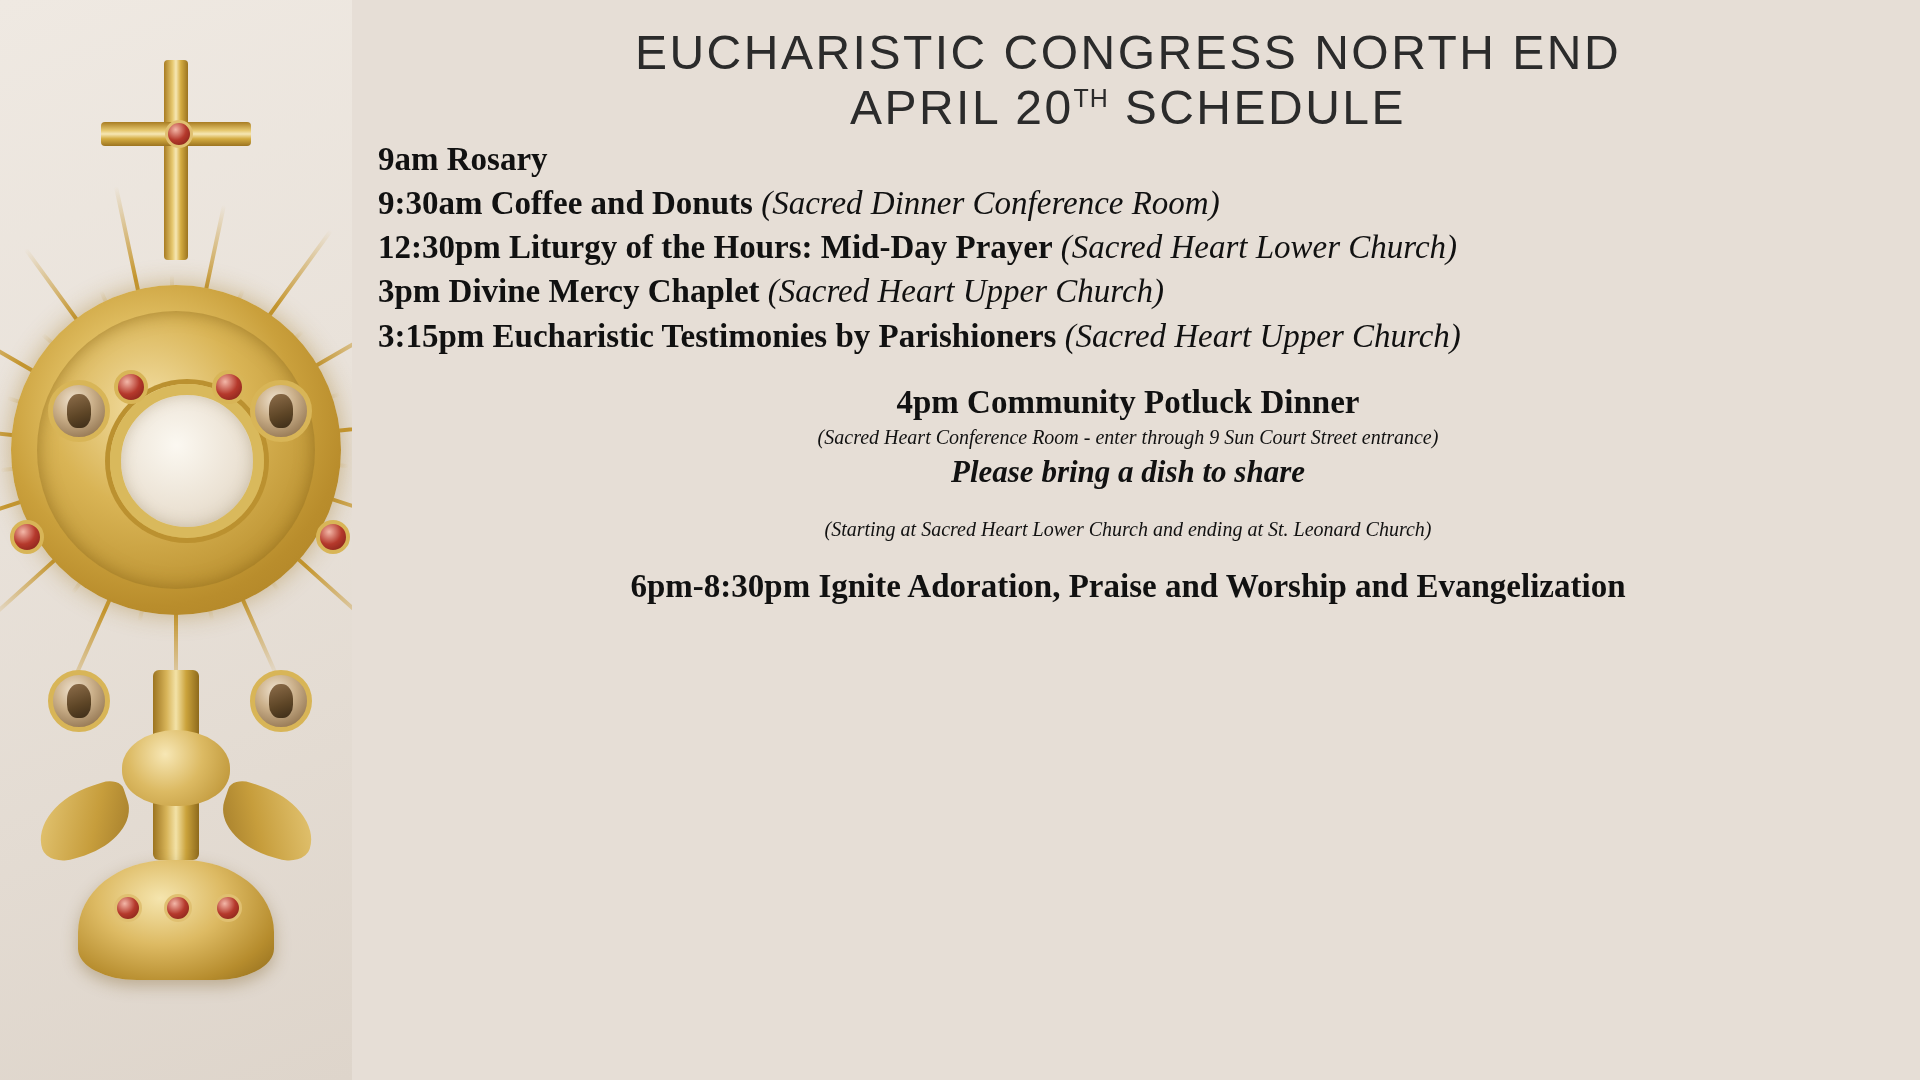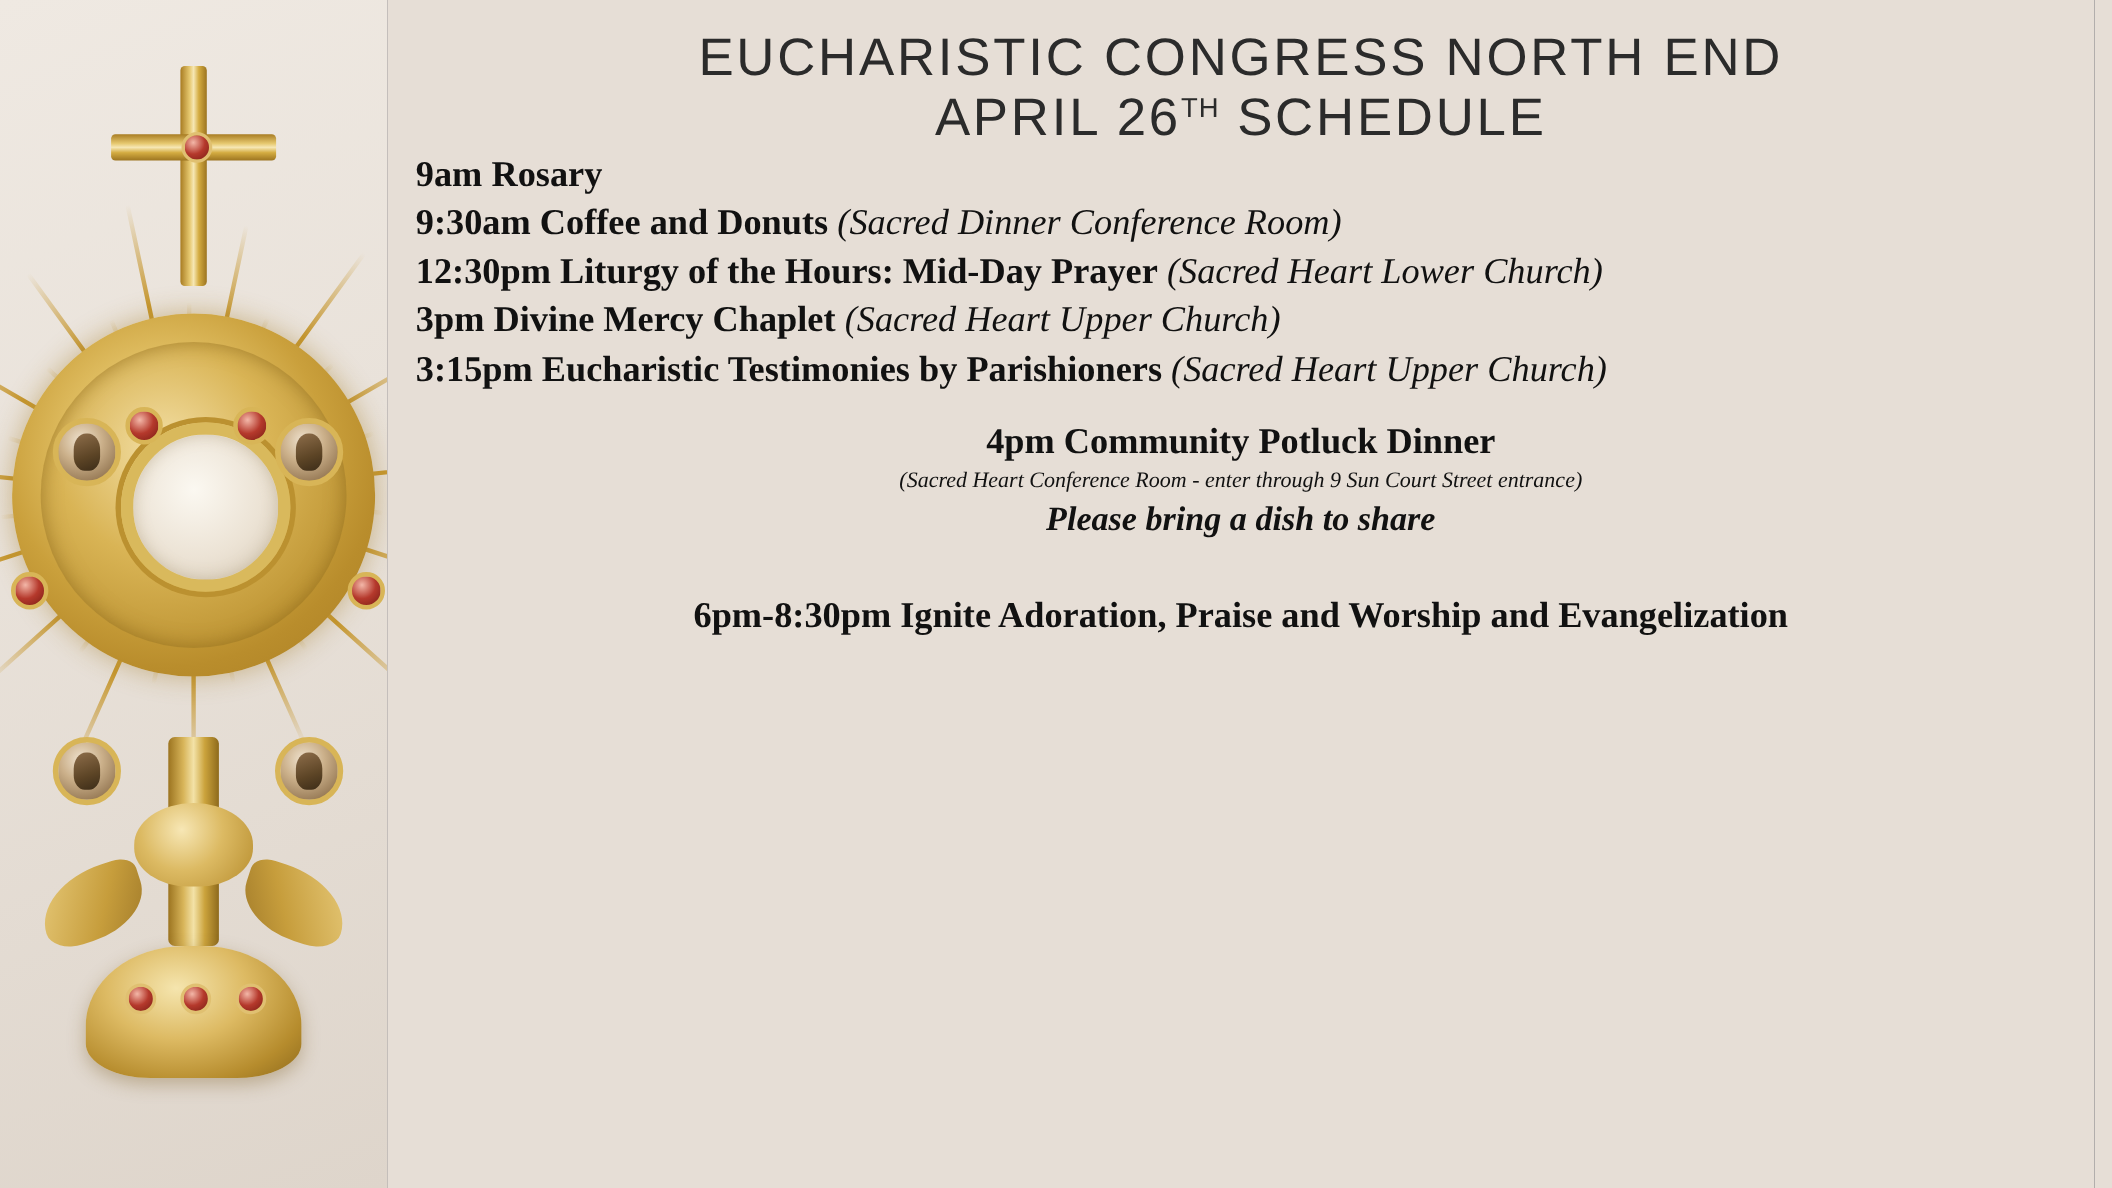--- a/index.html
+++ b/index.html
@@ -11,21 +11,21 @@
     height: 1080px;
     overflow: hidden;
     background: #e6ded6;
     font-family: "Liberation Serif", serif;
   }
   .poster {
     position: relative;
     width: 1904px;
     height: 1080px;
     display: flex;
-    background: #0f172a;
+    background: #0ea5e9;
   }
 
   
   .image-panel {
     position: relative;
     width: 352px;
     height: 1080px;
     flex: 0 0 352px;
     overflow: hidden;
     background: linear-gradient(160deg, #efe9e2 0%, #e9e2da 40%, #ded5cb 100%);
@@ -371,21 +371,21 @@
         <div class="h"></div>
         <div class="c-gem"></div>
       </div>
     </div>
   </div>
 
   <div class="content">
 
     <div class="title">
       <span class="line1">EUCHARISTIC CONGRESS NORTH END</span>
-      <span class="line2"><span>APRIL 26</span><sup>TH</sup><span> SCHEDULE</span></span>
+      <span class="line2"><span>APRIL 20</span><sup>TH</sup><span> SCHEDULE</span></span>
     </div>
 
     <div class="schedule">
       <div class="row">
         <span class="t">9am Rosary</span>
         <span class="loc"></span>
       </div>
       <div class="row">
         <span class="t">9:30am Coffee and Donuts</span>
         <span class="loc">(Sacred Dinner Conference Room)</span>
@@ -408,17 +408,18 @@
 
     <div class="block">
       <div class="head">4pm Community Potluck Dinner</div>
       <div class="sub">(Sacred Heart Conference Room - enter through 9 Sun Court Street entrance)</div>
       <div class="note">Please bring a dish to share</div>
     </div>
 
     <div class="gap"></div>
 
     <div class="block">
+      <div class="sub">(Starting at Sacred Heart Lower Church and ending at St. Leonard Church)</div>
     </div>
 
     <div class="final">6pm-8:30pm Ignite Adoration, Praise and Worship and Evangelization</div>
   </div>
 </div>
 
 </body></html>

